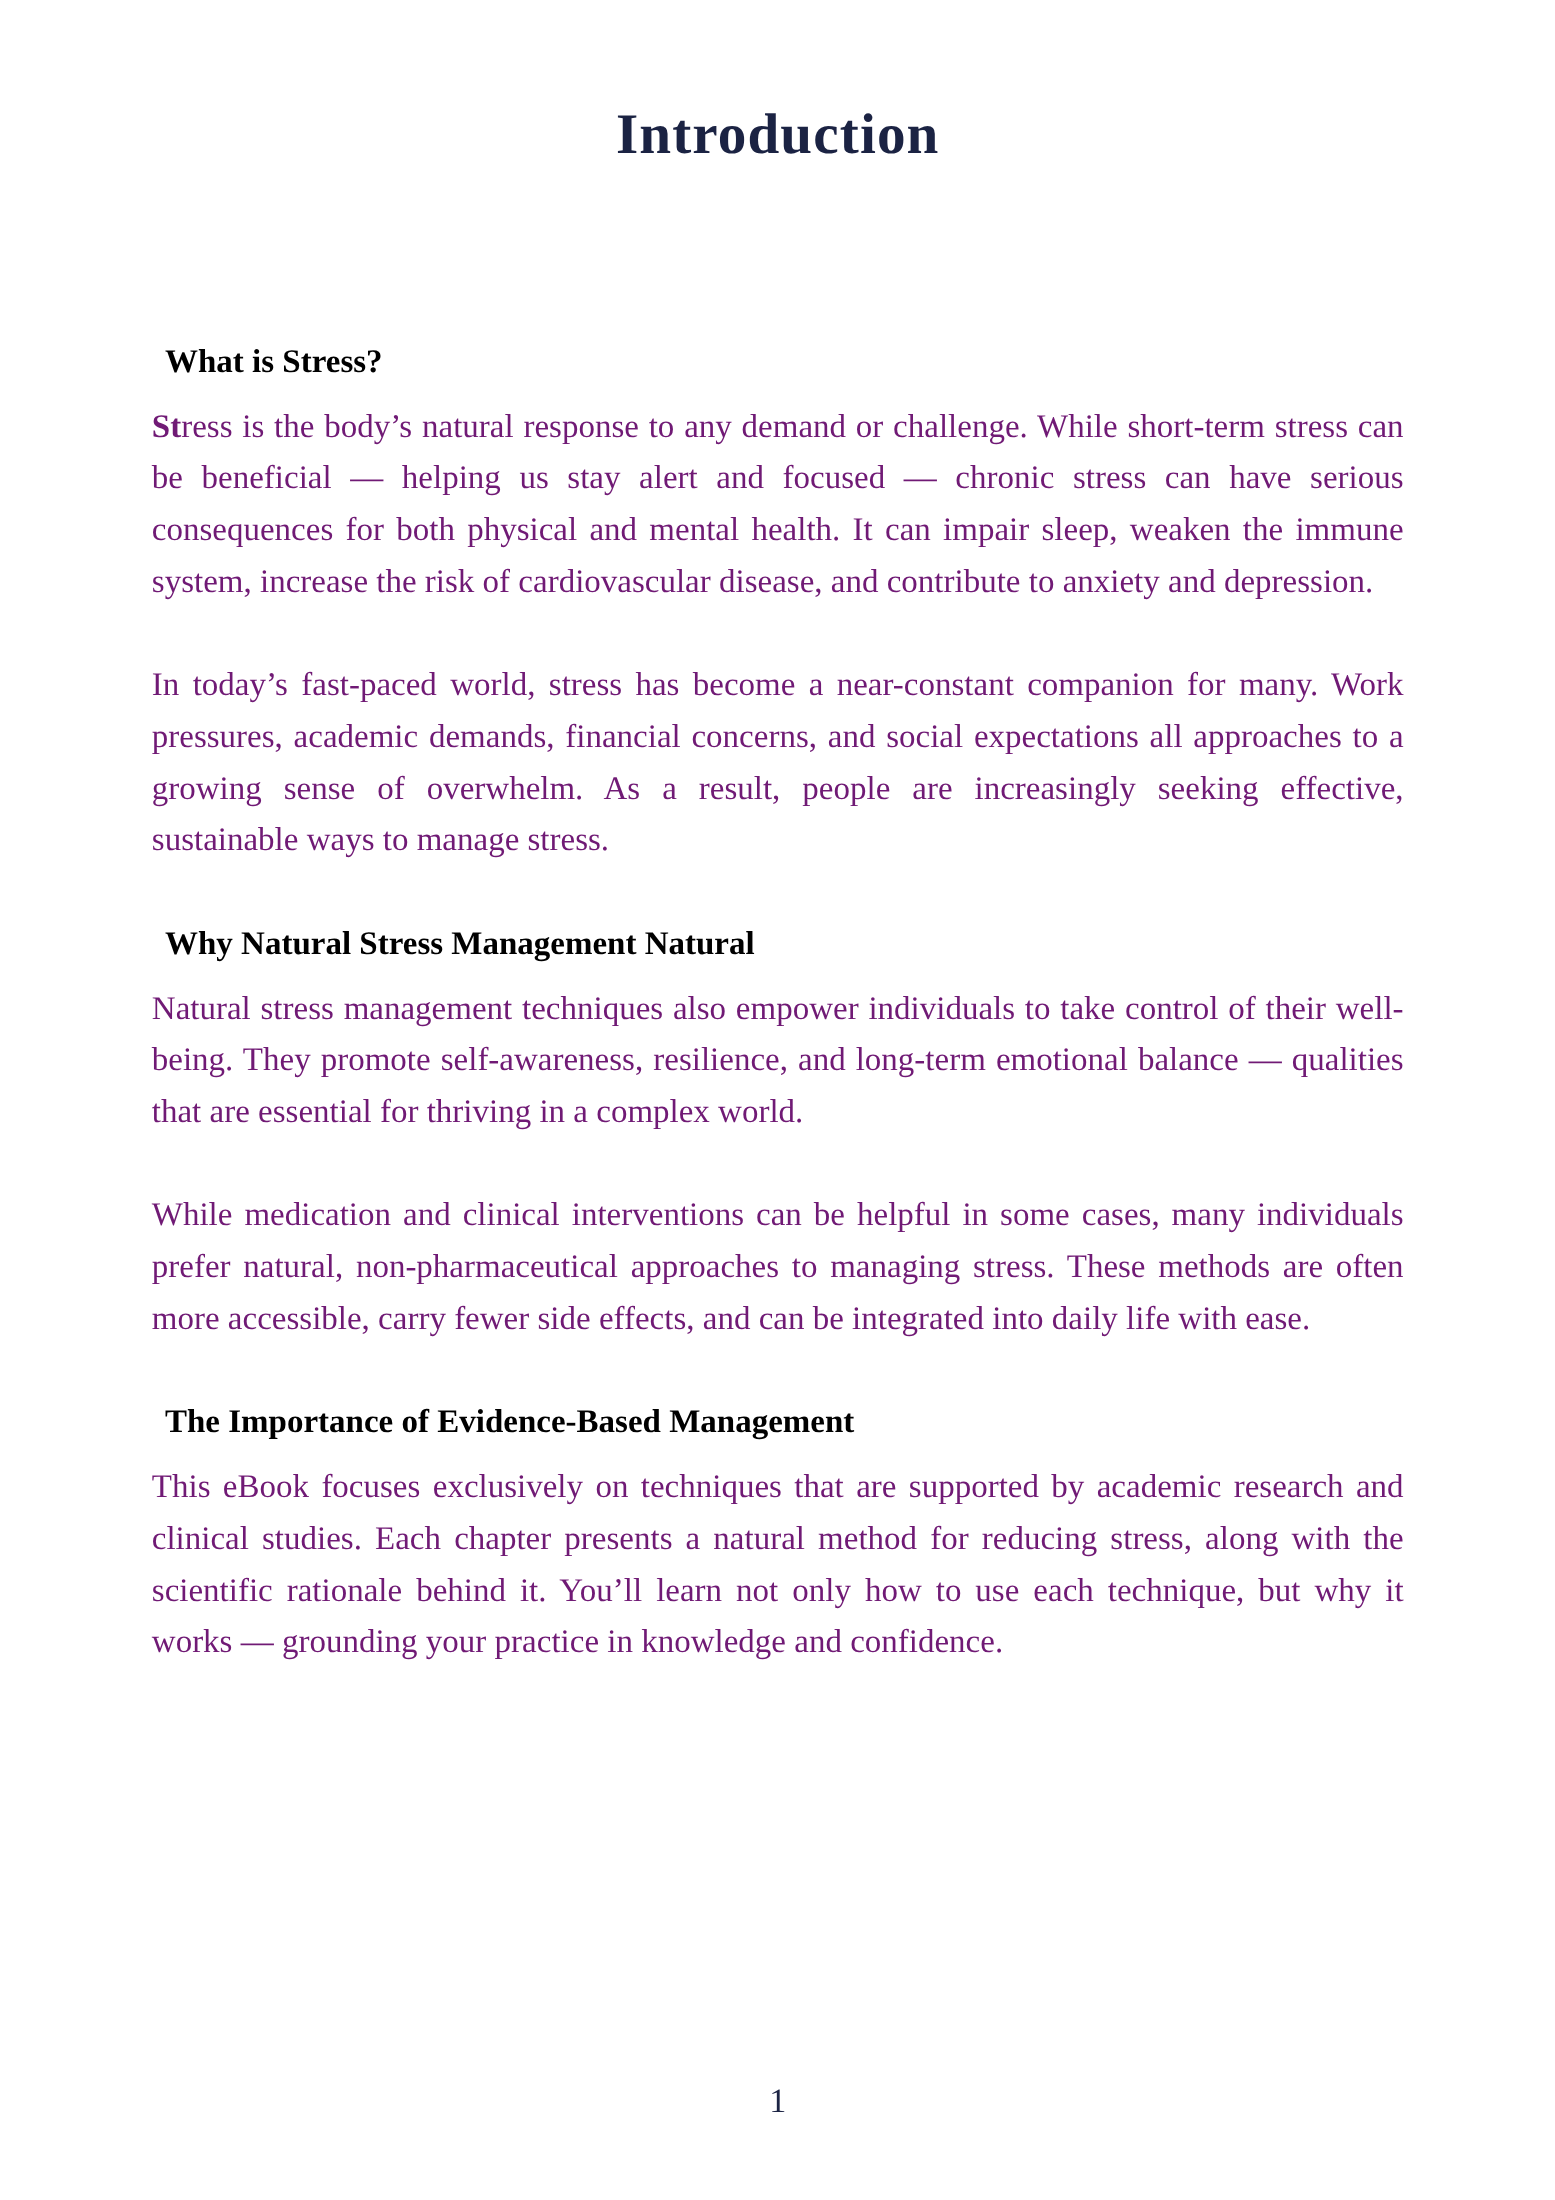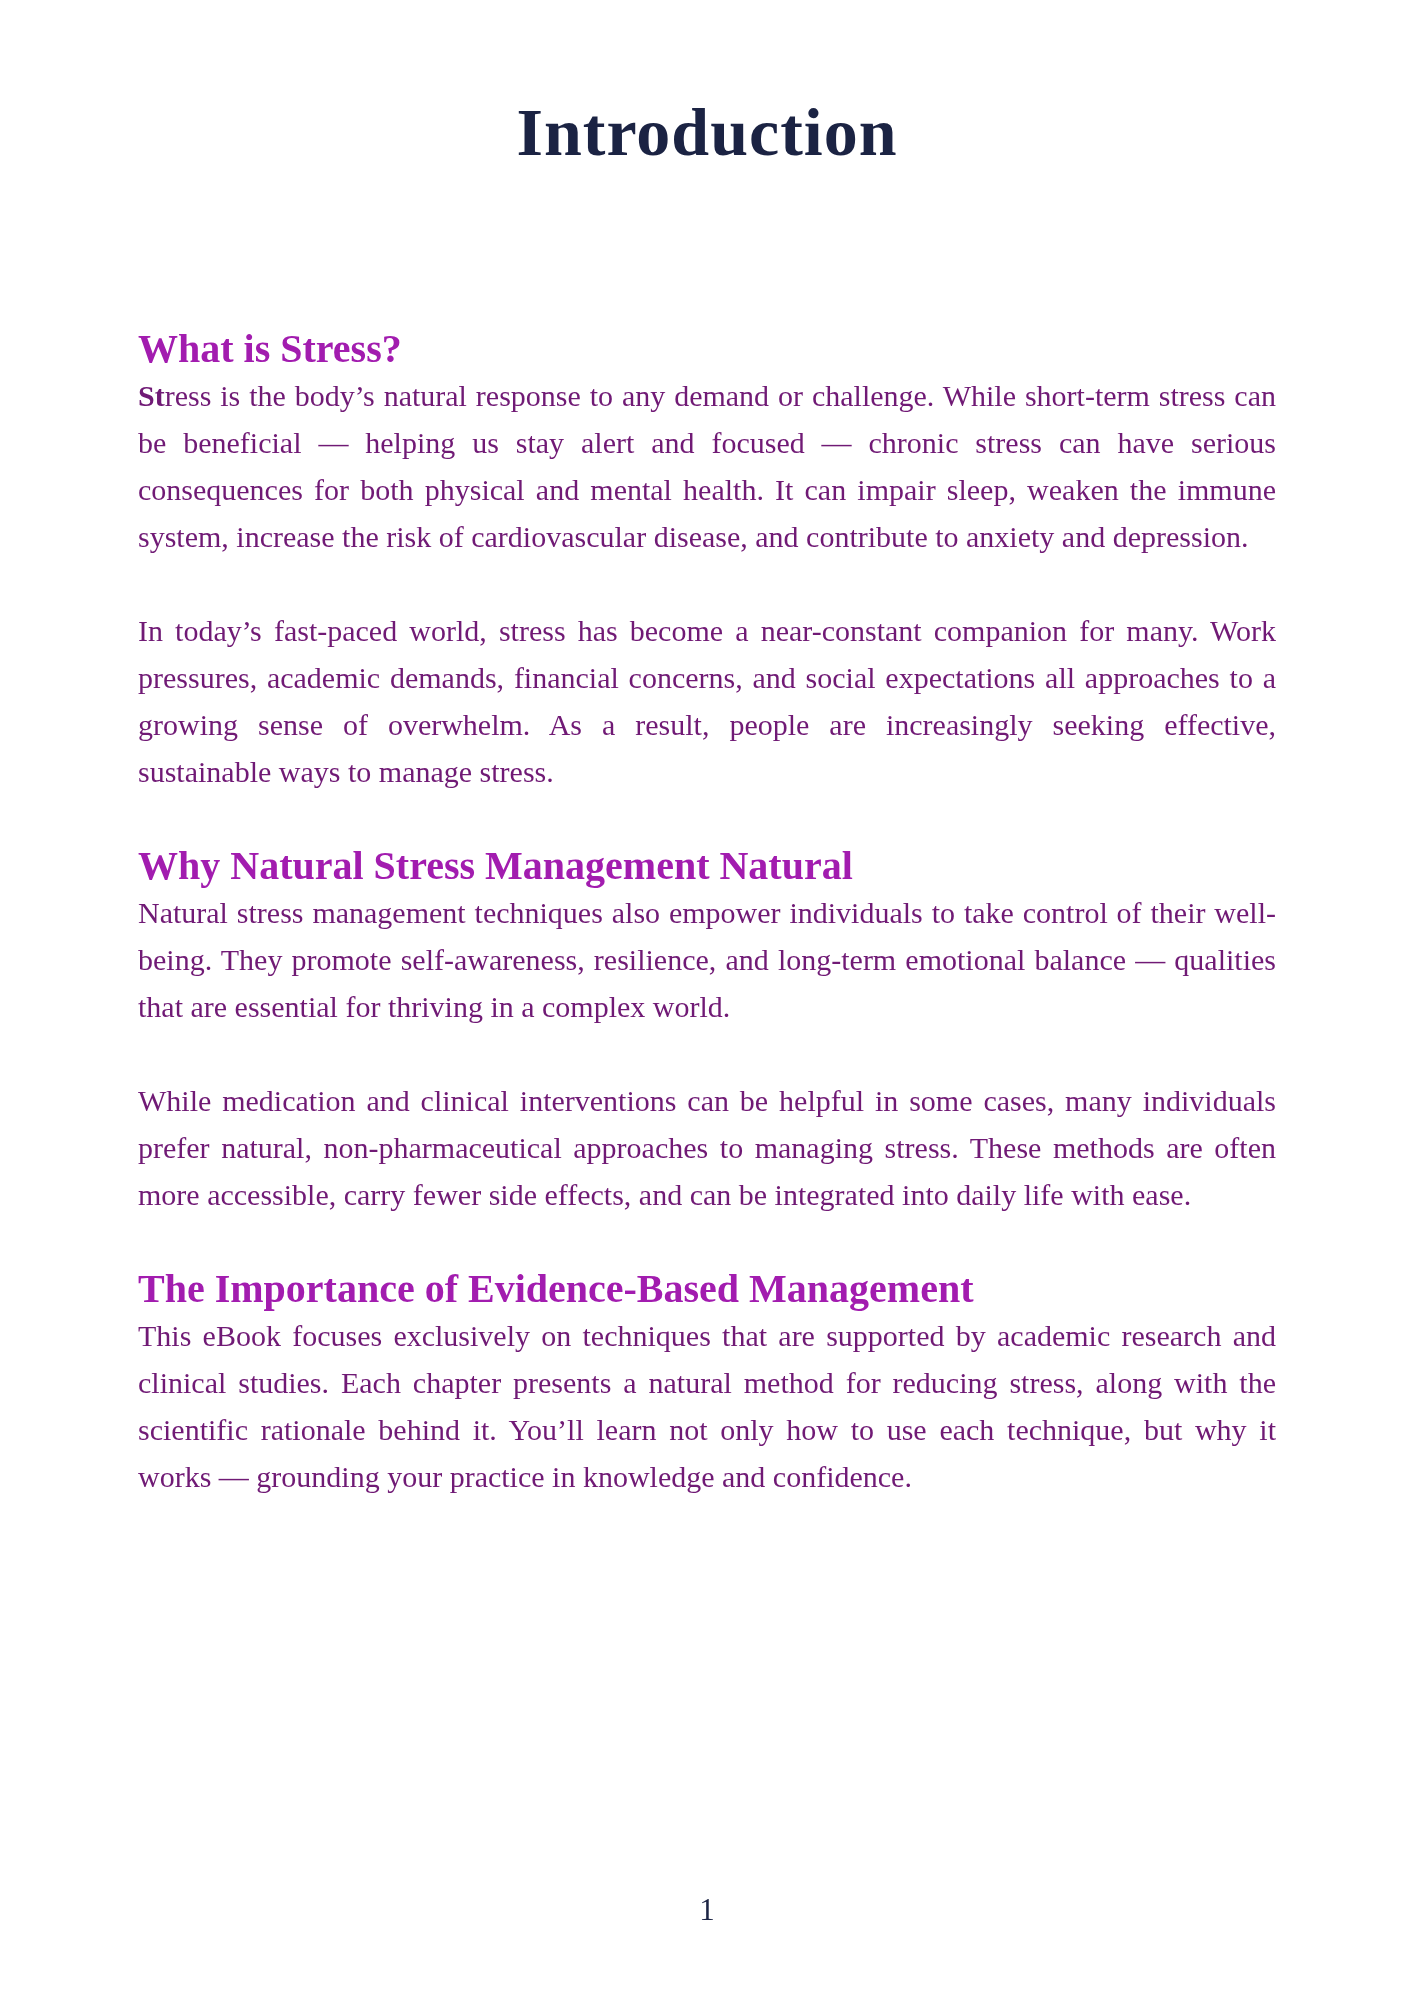--- a/index.html
+++ b/index.html
@@ -21,39 +21,39 @@
     overflow: hidden;
   }
   .content {
     position: absolute;
     left: 138px;
     right: 138px;
     top: 0;
   }
   .doc-title {
     margin: 90px 0 0 0;
-    font-size: 68px;
+    font-size: 52px;
     line-height: 1.25;
     font-weight: 700;
     text-align: center;
     color: #1b2343;
     letter-spacing: 1px;
   }
   .section-first {
     margin-top: 150px;
   }
   .section + .section {
     margin-top: 47px;
   }
   .section-heading {
-    margin: 0;
-    font-size: 40px;
+    margin: 12px;
+    font-size: 30px;
     line-height: 47px;
     font-weight: 700;
-    color: #a21caf;
+    color: #000000;
   }
   .body-para {
     margin: 0 0 47px 0;
     font-size: 30px;
     line-height: 47px;
     color: #701a75;
     text-align: justify;
     text-justify: inter-word;
   }
   .body-para:last-child {

